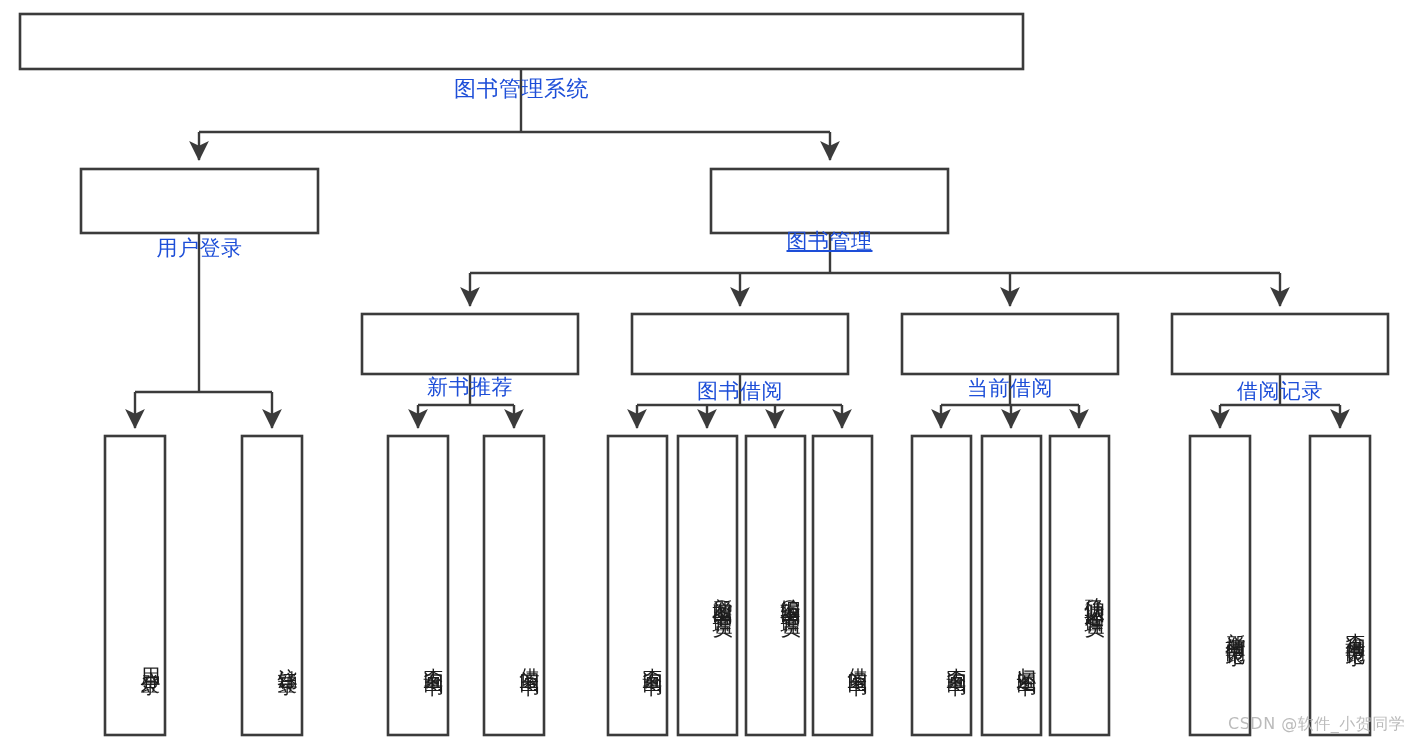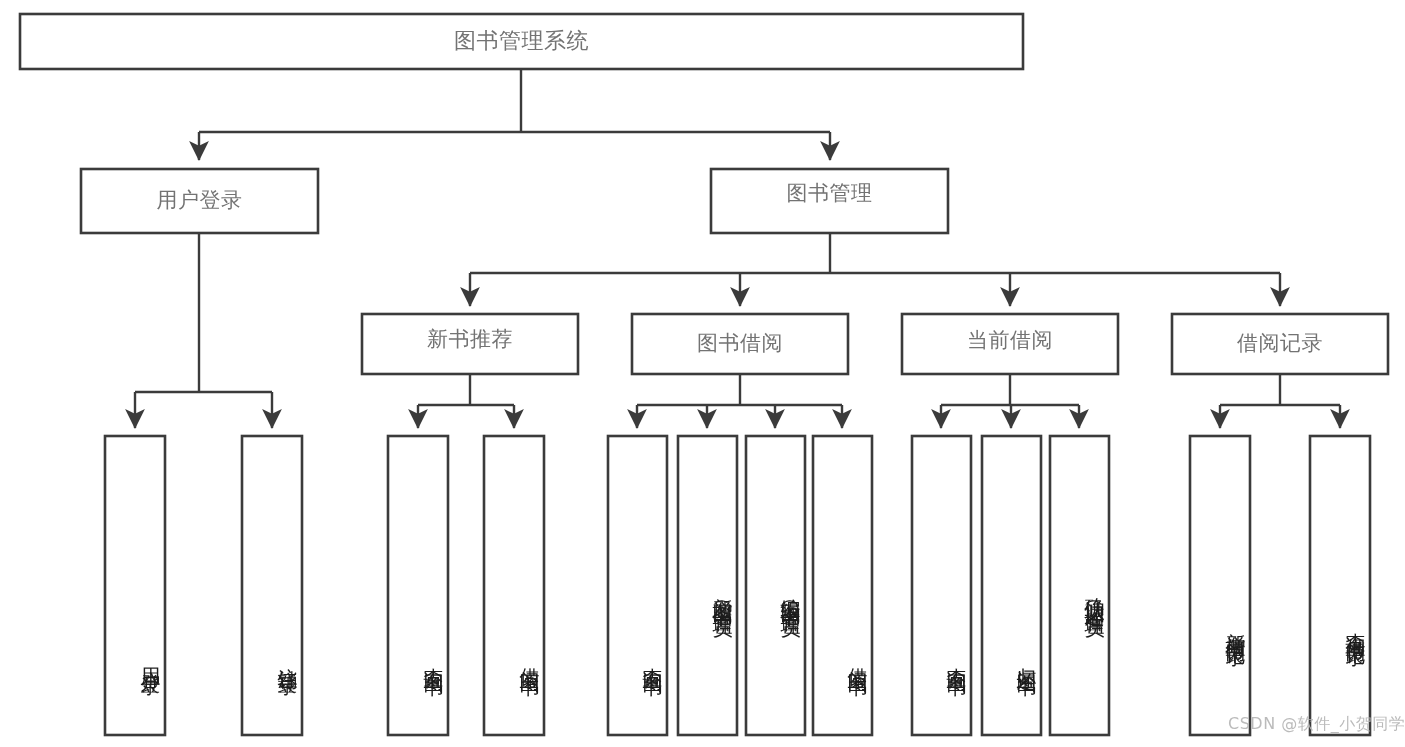--- a/index.html
+++ b/index.html
@@ -40,26 +40,27 @@
   .arrow-head {
     fill: #3b3b3b;
     stroke: none;
   }
   
   .node-label-h {
     position: absolute;
     display: flex;
     align-items: center;
     justify-content: center;
-    color: #737373;
+    color: #1d4ed8;
     font-size: 21px;
     line-height: 1.2;
     letter-spacing: 0.5px;
     white-space: nowrap;
     pointer-events: none;
+    margin-top: 48px;
   }
   .node-label-h.title {
     font-size: 22px;
   }
   
   .node-label-v {
     position: absolute;
     display: flex;
     align-items: flex-start;
     justify-content: center;
@@ -172,21 +173,21 @@
       <path class="edge-line" d="M 1280 374 L 1280 405"></path>
       <path class="edge-line" d="M 1220 405 L 1340 405"></path>
       <path class="edge-line" d="M 1220 405 L 1220 428" marker-end="url(#arrow)"></path>
       <path class="edge-line" d="M 1340 405 L 1340 428" marker-end="url(#arrow)"></path>
     </g>
   </svg>
 
   <div class="node-label-h title" style="left:20px; top:14px; width:1003px; height:55px;">图书管理系统</div>
 
   <div class="node-label-h" style="left:81px; top:169px; width:237px; height:64px;">用户登录</div>
-  <div class="node-label-h" style="left:711px; top:169px; width:237px; height:50px;">图书管理</div>
+  <div class="node-label-h" style="left:711px; top:169px; width:237px; height:50px;text-decoration:underline;">图书管理</div>
 
   <div class="node-label-h" style="left:362px; top:314px; width:216px; height:52px;">新书推荐</div>
   <div class="node-label-h" style="left:632px; top:314px; width:216px; height:60px;">图书借阅</div>
   <div class="node-label-h" style="left:902px; top:314px; width:216px; height:53px;text-align:right;">当前借阅</div>
   <div class="node-label-h" style="left:1172px; top:314px; width:216px; height:60px;text-align:right;">借阅记录</div>
 
   <div class="node-label-v" style="left:105px; top:436px; width:60px; height:299px; padding-top:72px;">用户登录</div>
   <div class="node-label-v" style="left:242px; top:436px; width:60px; height:299px; padding-top:72px;">注销登录</div>
 
   <div class="node-label-v" style="left:388px; top:436px; width:60px; height:299px; padding-top:72px;">查询图书</div>

